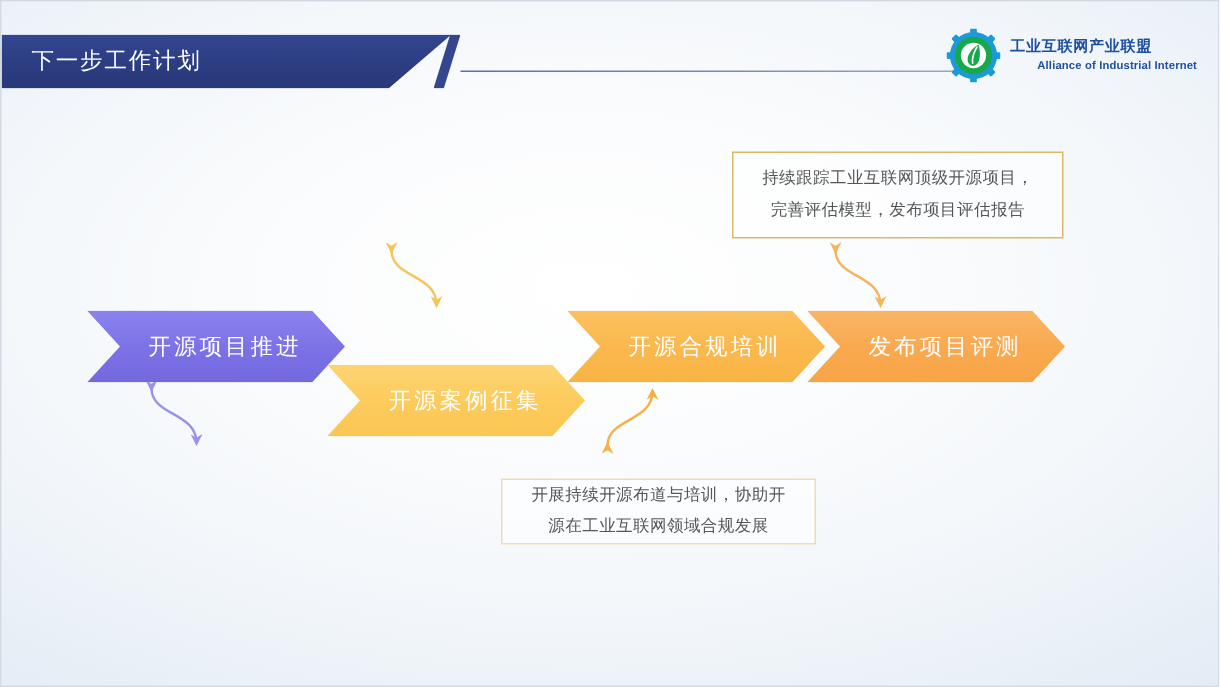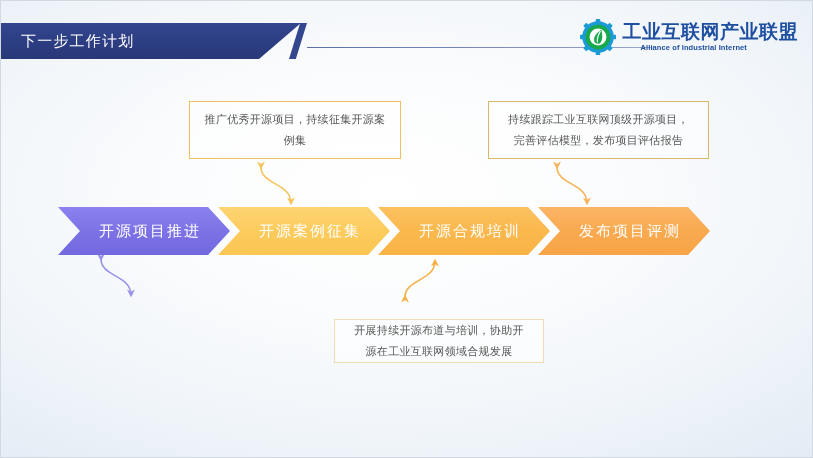--- a/index.html
+++ b/index.html
@@ -75,21 +75,21 @@
     position: absolute;
     right: 14px;
     top: 18px;
     display: flex;
     align-items: center;
     gap: 7px;
   }
   #logo-mark { width: 36px; height: 36px; display: block; }
   #logo-text { display: flex; flex-direction: column; line-height: 1; }
   #logo-cn {
-    font-size: 19px;
+    font-size: 10px;
     font-weight: bold;
     color: #1f4fa0;
     letter-spacing: 0.5px;
     white-space: nowrap;
   }
   #logo-en {
     font-size: 7.5px;
     font-weight: bold;
     color: #1f4fa0;
     letter-spacing: 0.1px;
@@ -136,21 +136,21 @@
     justify-content: center;
   }
   .chev-label {
     color: #ffffff;
     font-size: 15px;
     letter-spacing: 2px;
     white-space: nowrap;
     padding-left: 12px;
   }
   #chev-0 { left: 0px;   width: 172px; background: linear-gradient(180deg,#8b82ef 0%,#7c72e6 52%,#7369df 100%); }
-  #chev-1 { left: 160px; width: 172px; background: linear-gradient(180deg,#fdd473 0%,#fccb5c 52%,#fbc652 100%); }
+  #chev-1 { left: 160px; width: 172px; background: linear-gradient(180deg,#fdd473 0%,#fccb5c 52%,#fbc652 100%); margin-top: 36px; }
   #chev-2 { left: 320px; width: 172px; background: linear-gradient(180deg,#fcc05f 0%,#fab84d 52%,#f9b345 100%); }
   #chev-3 { left: 480px; width: 172px; background: linear-gradient(180deg,#fbb466 0%,#f9a94f 52%,#f8a446 100%); justify-content: center; }
 
   
   .connector { position: absolute; overflow: visible; }
   #conn-cases { left: 252px; top: 158px; width: 46px; height: 52px; }
   #conn-eval  { left: 548px; top: 158px; width: 46px; height: 52px; }
   #conn-ind   { left: 92px;  top: 250px; width: 46px; height: 48px; }
   #conn-train { left: 396px; top: 252px; width: 46px; height: 52px; }
 </style>
@@ -185,21 +185,20 @@
       <circle cx="32" cy="32" r="15" fill="#ffffff"></circle>
       <path d="M38 19 C30 24 25 30 25 37 C25 42 29 45 33 44 C40 42 41 30 38 19 Z" fill="#17a84a"></path>
       <path d="M36 22 C32 29 30 35 31 41" stroke="#ffffff" stroke-width="2" fill="none" stroke-linecap="round"></path>
     </svg>
     <div id="logo-text">
       <span id="logo-cn">工业互联网产业联盟</span>
       <span id="logo-en">Alliance of Industrial Internet</span>
     </div>
   </div>
 
-  <div class="callout" id="callout-cases">推广优秀开源项目，持续征集开源案例集</div>
 
   <div class="callout" id="callout-eval">持续跟踪工业互联网顶级开源项目，完善评估模型，发布项目评估报告</div>
 
 
   <div class="callout" id="callout-train">开展持续开源布道与培训，协助开源在工业互联网领域合规发展</div>
 
   <svg class="connector" id="conn-cases" viewBox="0 0 46 52">
     <defs>
       <marker id="mk-cases-a" viewBox="0 0 10 10" refX="7" refY="5" markerWidth="5" markerHeight="5" orient="auto">
         <path d="M0,0 L10,5 L0,10 L3,5 Z" fill="#f5c45b"></path>

